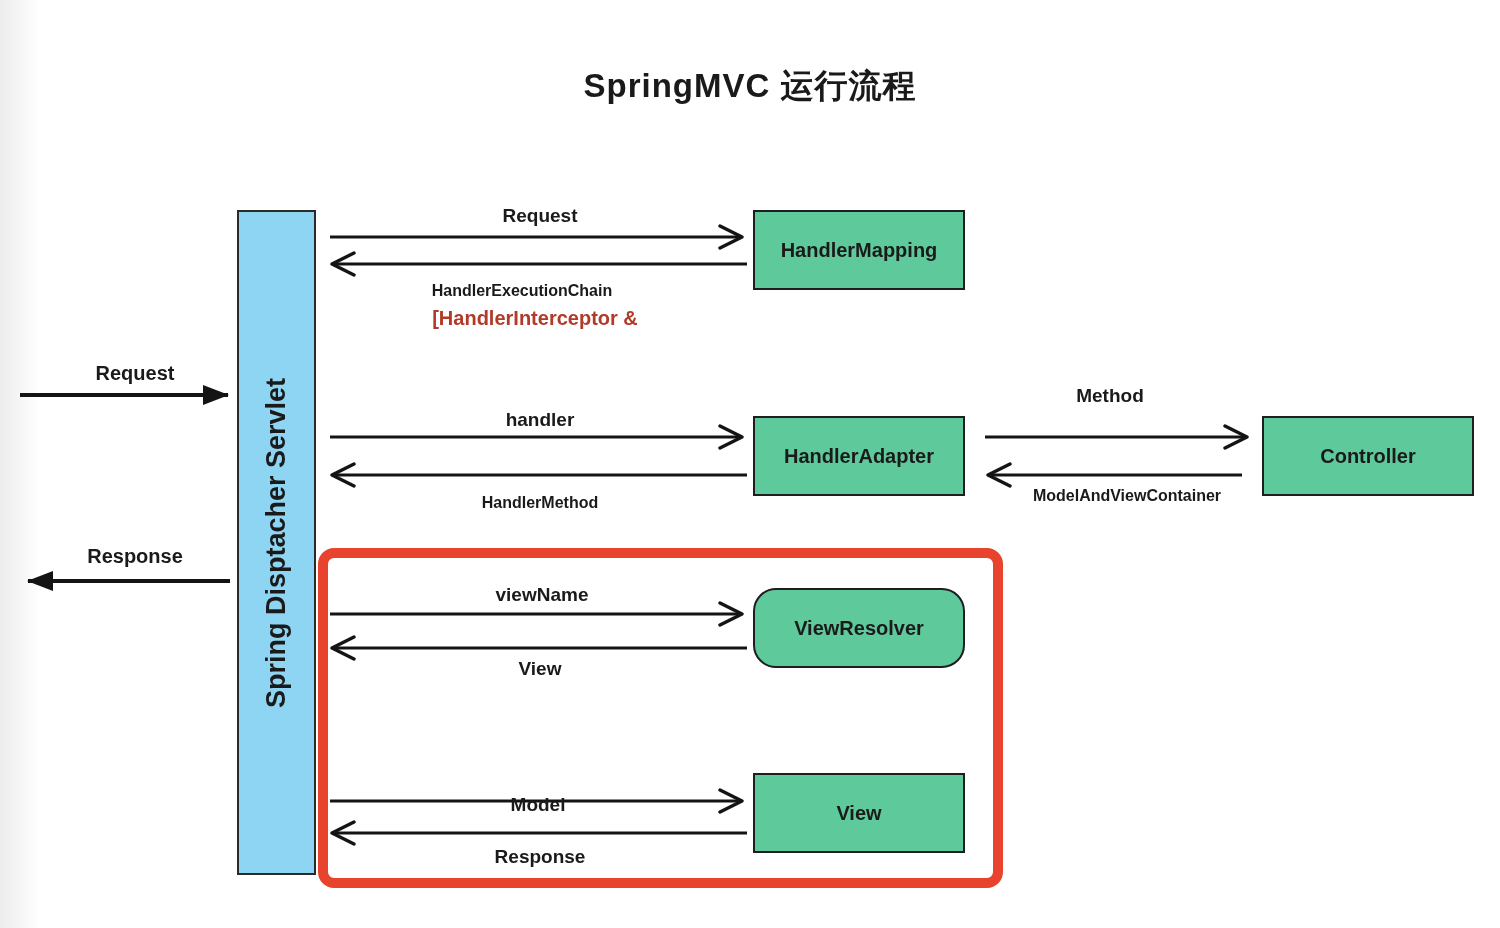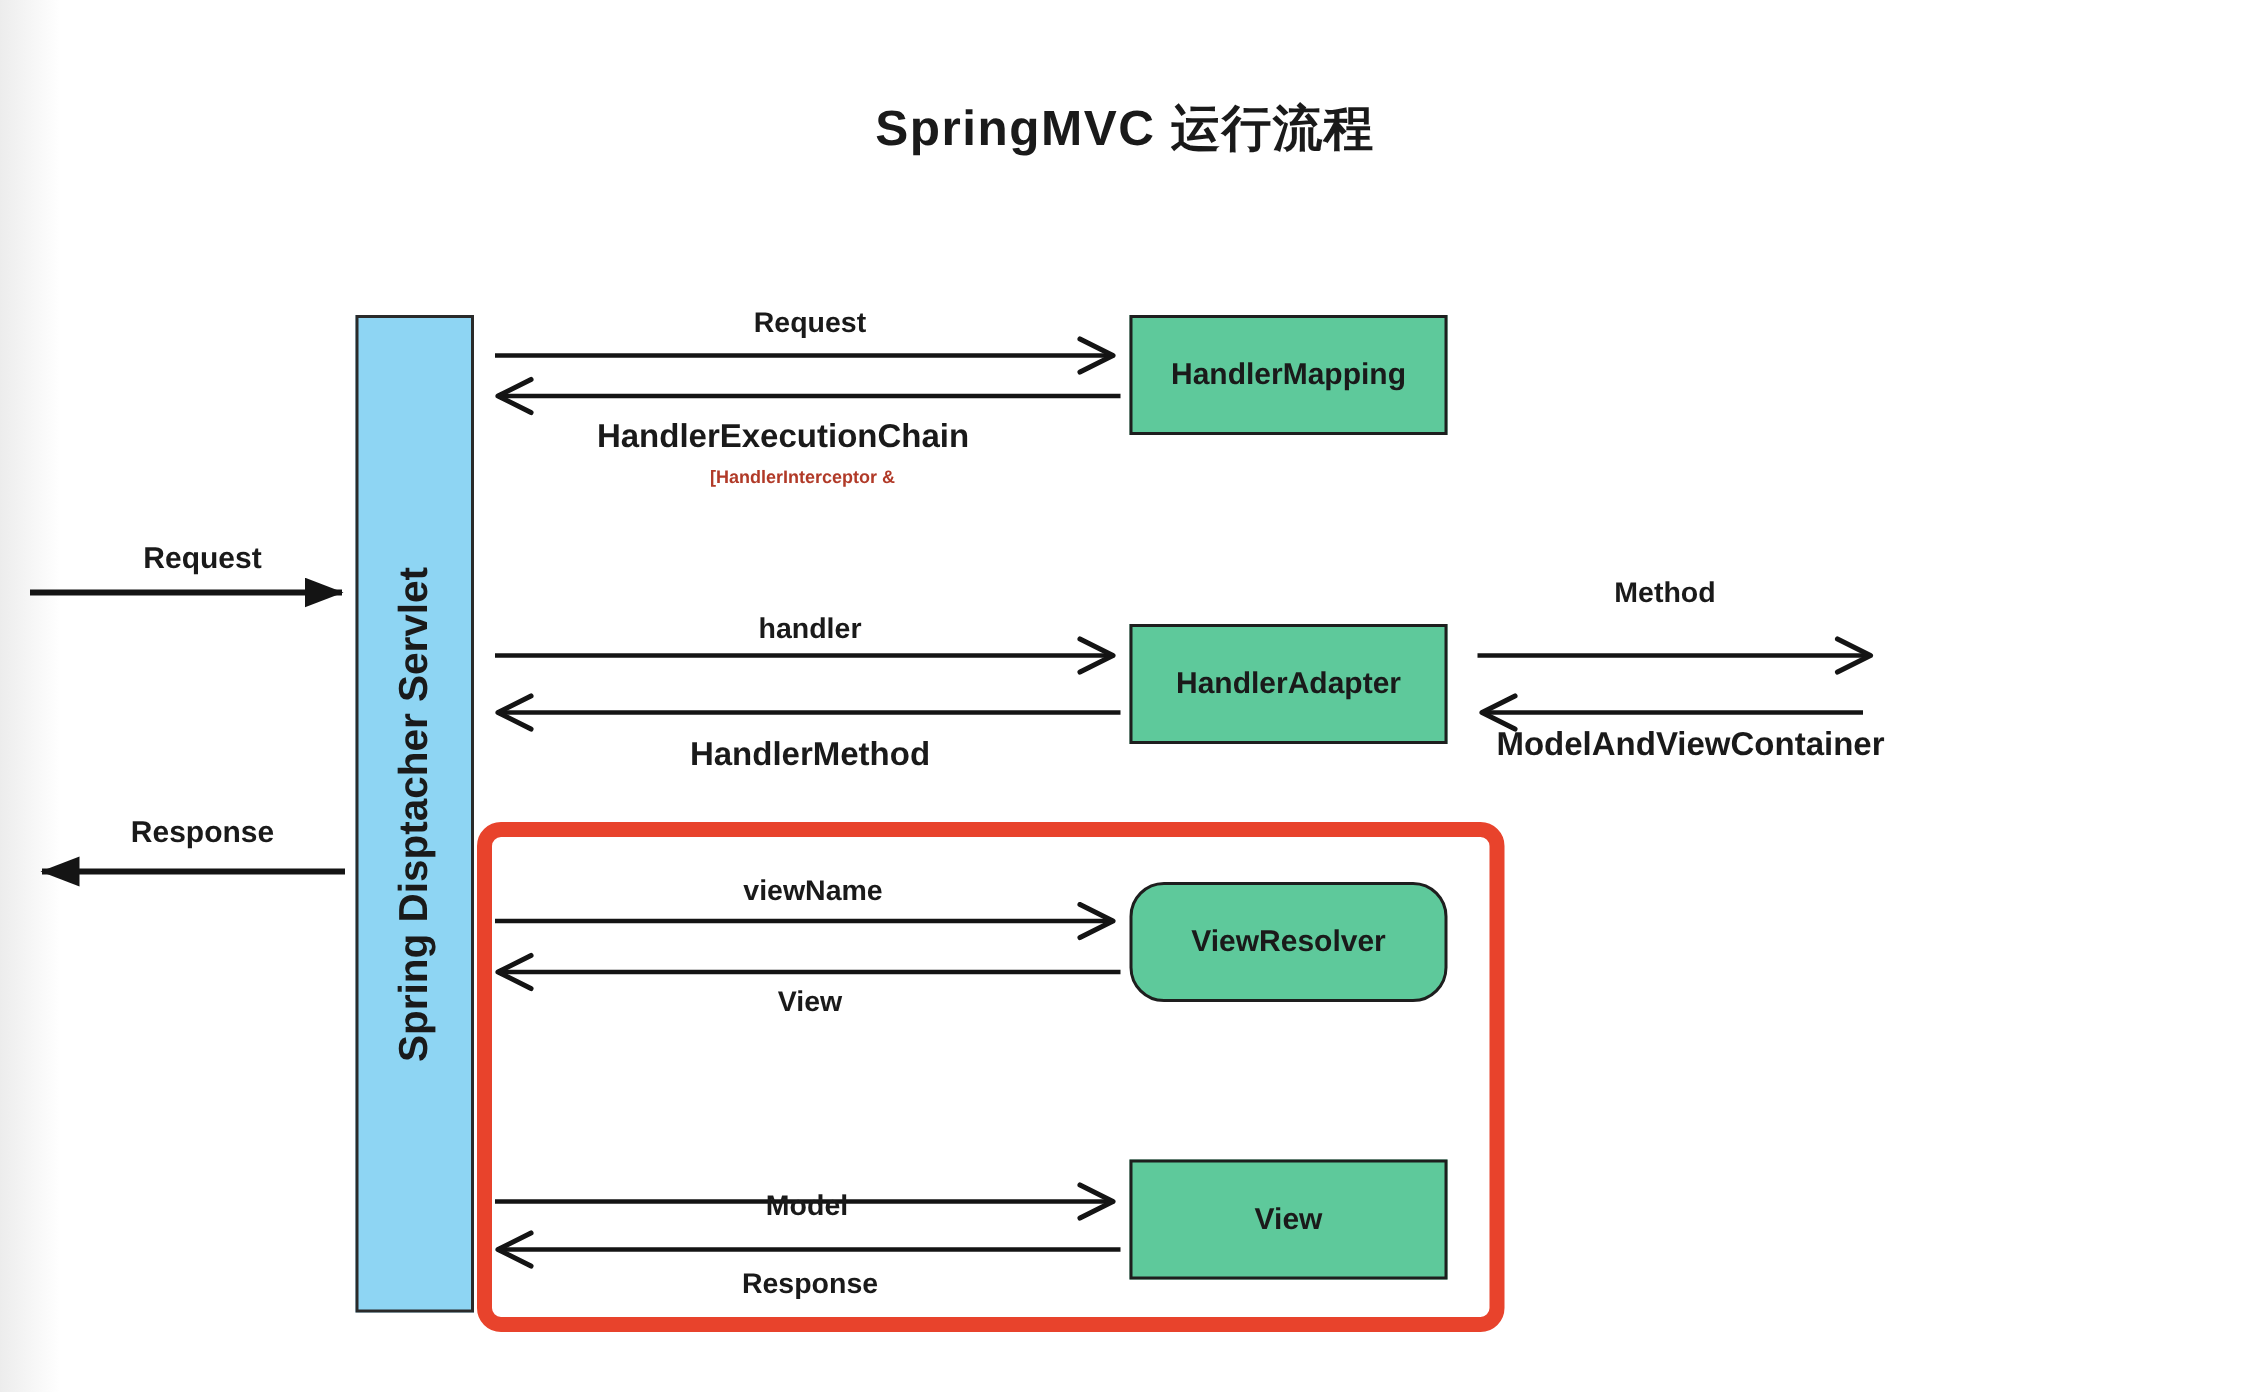--- a/index.html
+++ b/index.html
@@ -48,23 +48,23 @@
   .red-frame{
     position:absolute;left:318px;top:548px;width:685px;height:340px;
     border:10px solid var(--frame-red);border-radius:16px;box-sizing:border-box;
     pointer-events:none;
   }
   .arrows{position:absolute;left:0;top:0;}
   .lbl{
     position:absolute;transform:translate(-50%,-50%);
     font-weight:bold;white-space:nowrap;font-size:19px;
   }
-  .lbl.small{font-size:22px;}
+  .lbl.small{font-size:16px;}
   .lbl.side{font-size:20px;}
-  .lbl.red{color:var(--note-red);font-size:12px;}
+  .lbl.red{color:var(--note-red);font-size:20px;}
 </style>
 </head>
 <body>
 
 <div class="stage">
 
   <div class="edge-fade"></div>
 
   <svg class="arrows" width="1500" height="928">
     <defs>
@@ -97,20 +97,21 @@
 
   <div class="title">SpringMVC 运行流程</div>
 
   <div class="servlet-box"></div>
   <div class="servlet-label">Spring Disptacher Servlet</div>
 
   <div class="red-frame"></div>
 
   <div class="node handler-mapping">HandlerMapping</div>
   <div class="node handler-adapter">HandlerAdapter</div>
+  <div class="node controller">Controller</div>
   <div class="node view-resolver">ViewResolver</div>
   <div class="node view">View</div>
 
   <div class="lbl side" style="left:135px;top:373px;">Request</div>
   <div class="lbl side" style="left:135px;top:556px;">Response</div>
 
   <div class="lbl" style="left:540px;top:216px;">Request</div>
   <div class="lbl small" style="left:522px;top:291px;">HandlerExecutionChain</div>
   <div class="lbl red" style="left:535px;top:318px;">[HandlerInterceptor &amp;</div>
 

